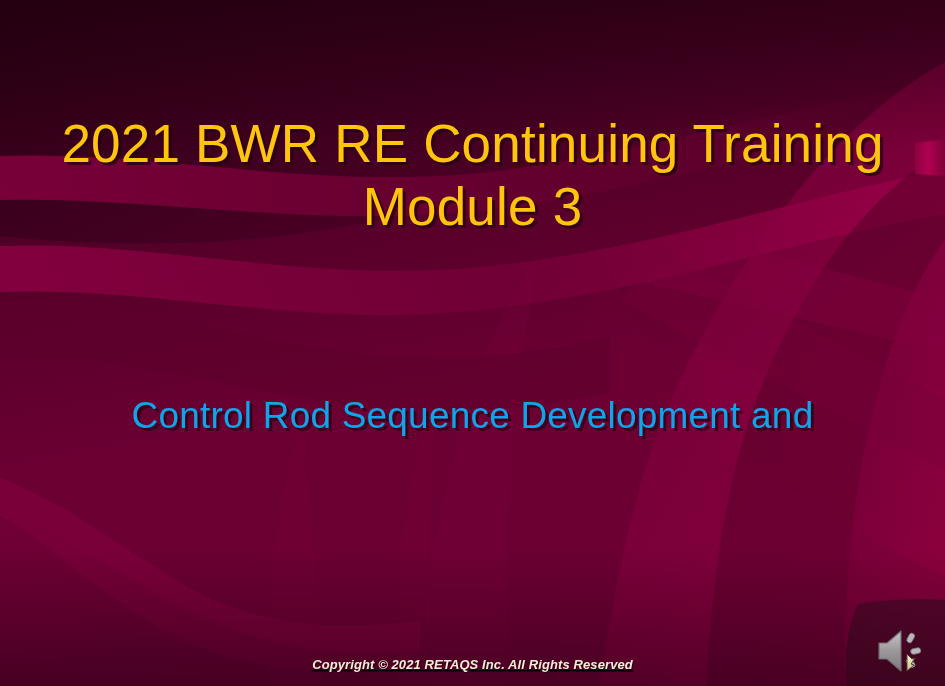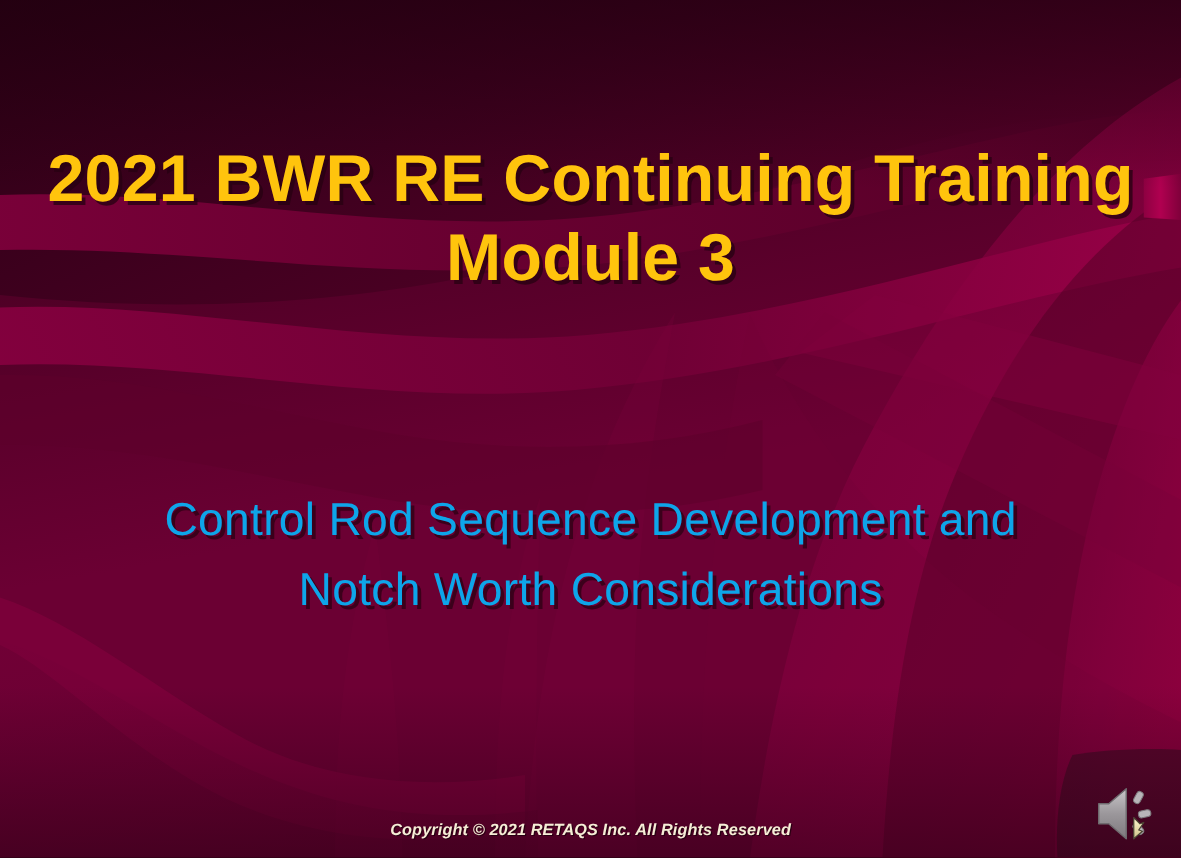--- a/index.html
+++ b/index.html
@@ -24,21 +24,21 @@
   
   #title-block {
     position:absolute;
     top:112px; left:0; right:0;
     text-align:center;
     padding:0 24px;
     z-index:5;
   }
   #title-block .tline {
     font-size:53px;
-    font-weight:bold;
+    font-weight:normal;
     line-height:63px;
     letter-spacing:0.2px;
     color:#FFC40D;
     text-shadow:3px 3px 0 rgba(40,0,18,0.78);
     white-space:nowrap;
   }
 
   
   #subtitle-block {
     position:absolute;
@@ -57,20 +57,21 @@
     white-space:nowrap;
   }
 
   
   #copyright {
     position:absolute;
     left:0; right:0;
     top:655px;
     text-align:center;
     z-index:5;
+    text-decoration:underline;
   }
   #copyright span {
     font-size:13px;
     font-weight:bold;
     font-style:italic;
     color:#F6EDD6;
     text-shadow:1px 1px 0 rgba(30,0,14,0.8);
     letter-spacing:0.1px;
   }
 
@@ -182,21 +183,20 @@
     <rect x="0" y="0" width="945" height="686" fill="url(#gVignette)"></rect>
   </svg>
 
   <div id="title-block">
     <div class="tline">2021 BWR RE Continuing Training</div>
     <div class="tline">Module 3</div>
   </div>
 
   <div id="subtitle-block">
     <div class="sline">Control Rod Sequence Development and</div>
-    <div class="sline">Notch Worth Considerations</div>
   </div>
 
   <div id="copyright">
     <span>Copyright © 2021  RETAQS Inc. All Rights Reserved</span>
   </div>
 
   <div id="audio-icon">
     <svg width="52" height="46" viewBox="0 0 52 46" aria-hidden="true">
       <defs>
         <linearGradient id="spk" x1="0" y1="0" x2="0" y2="1">

